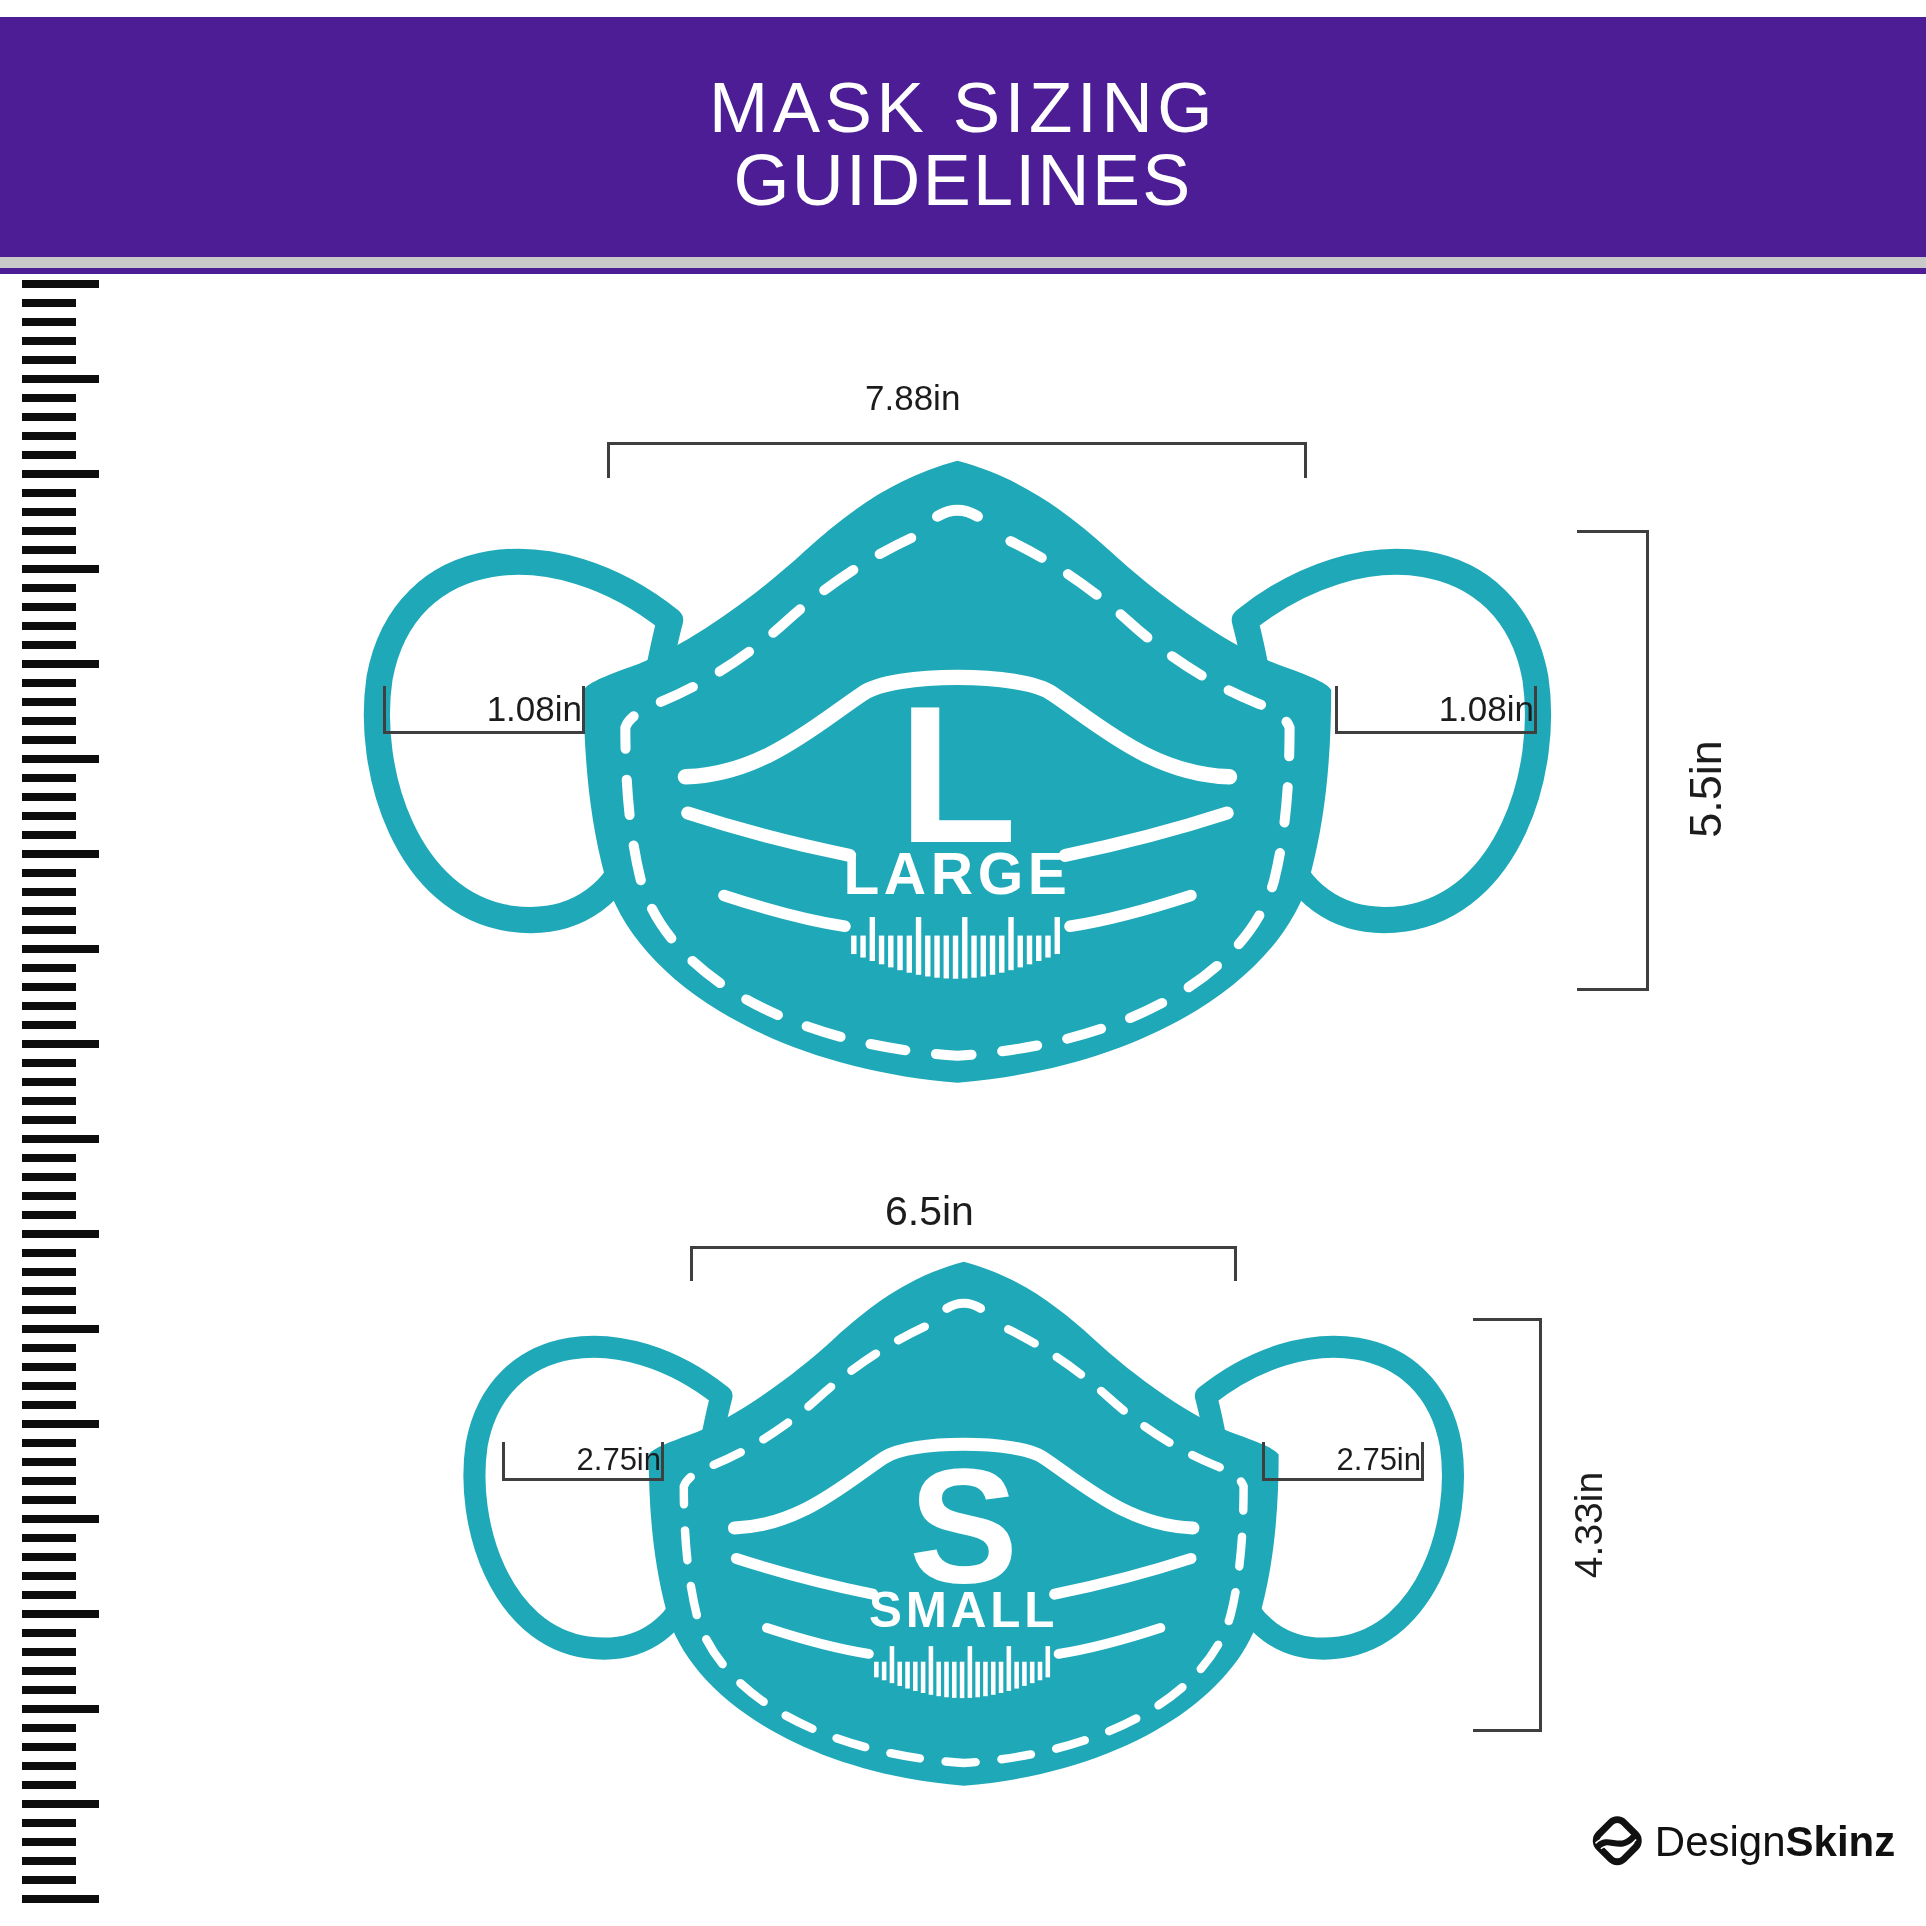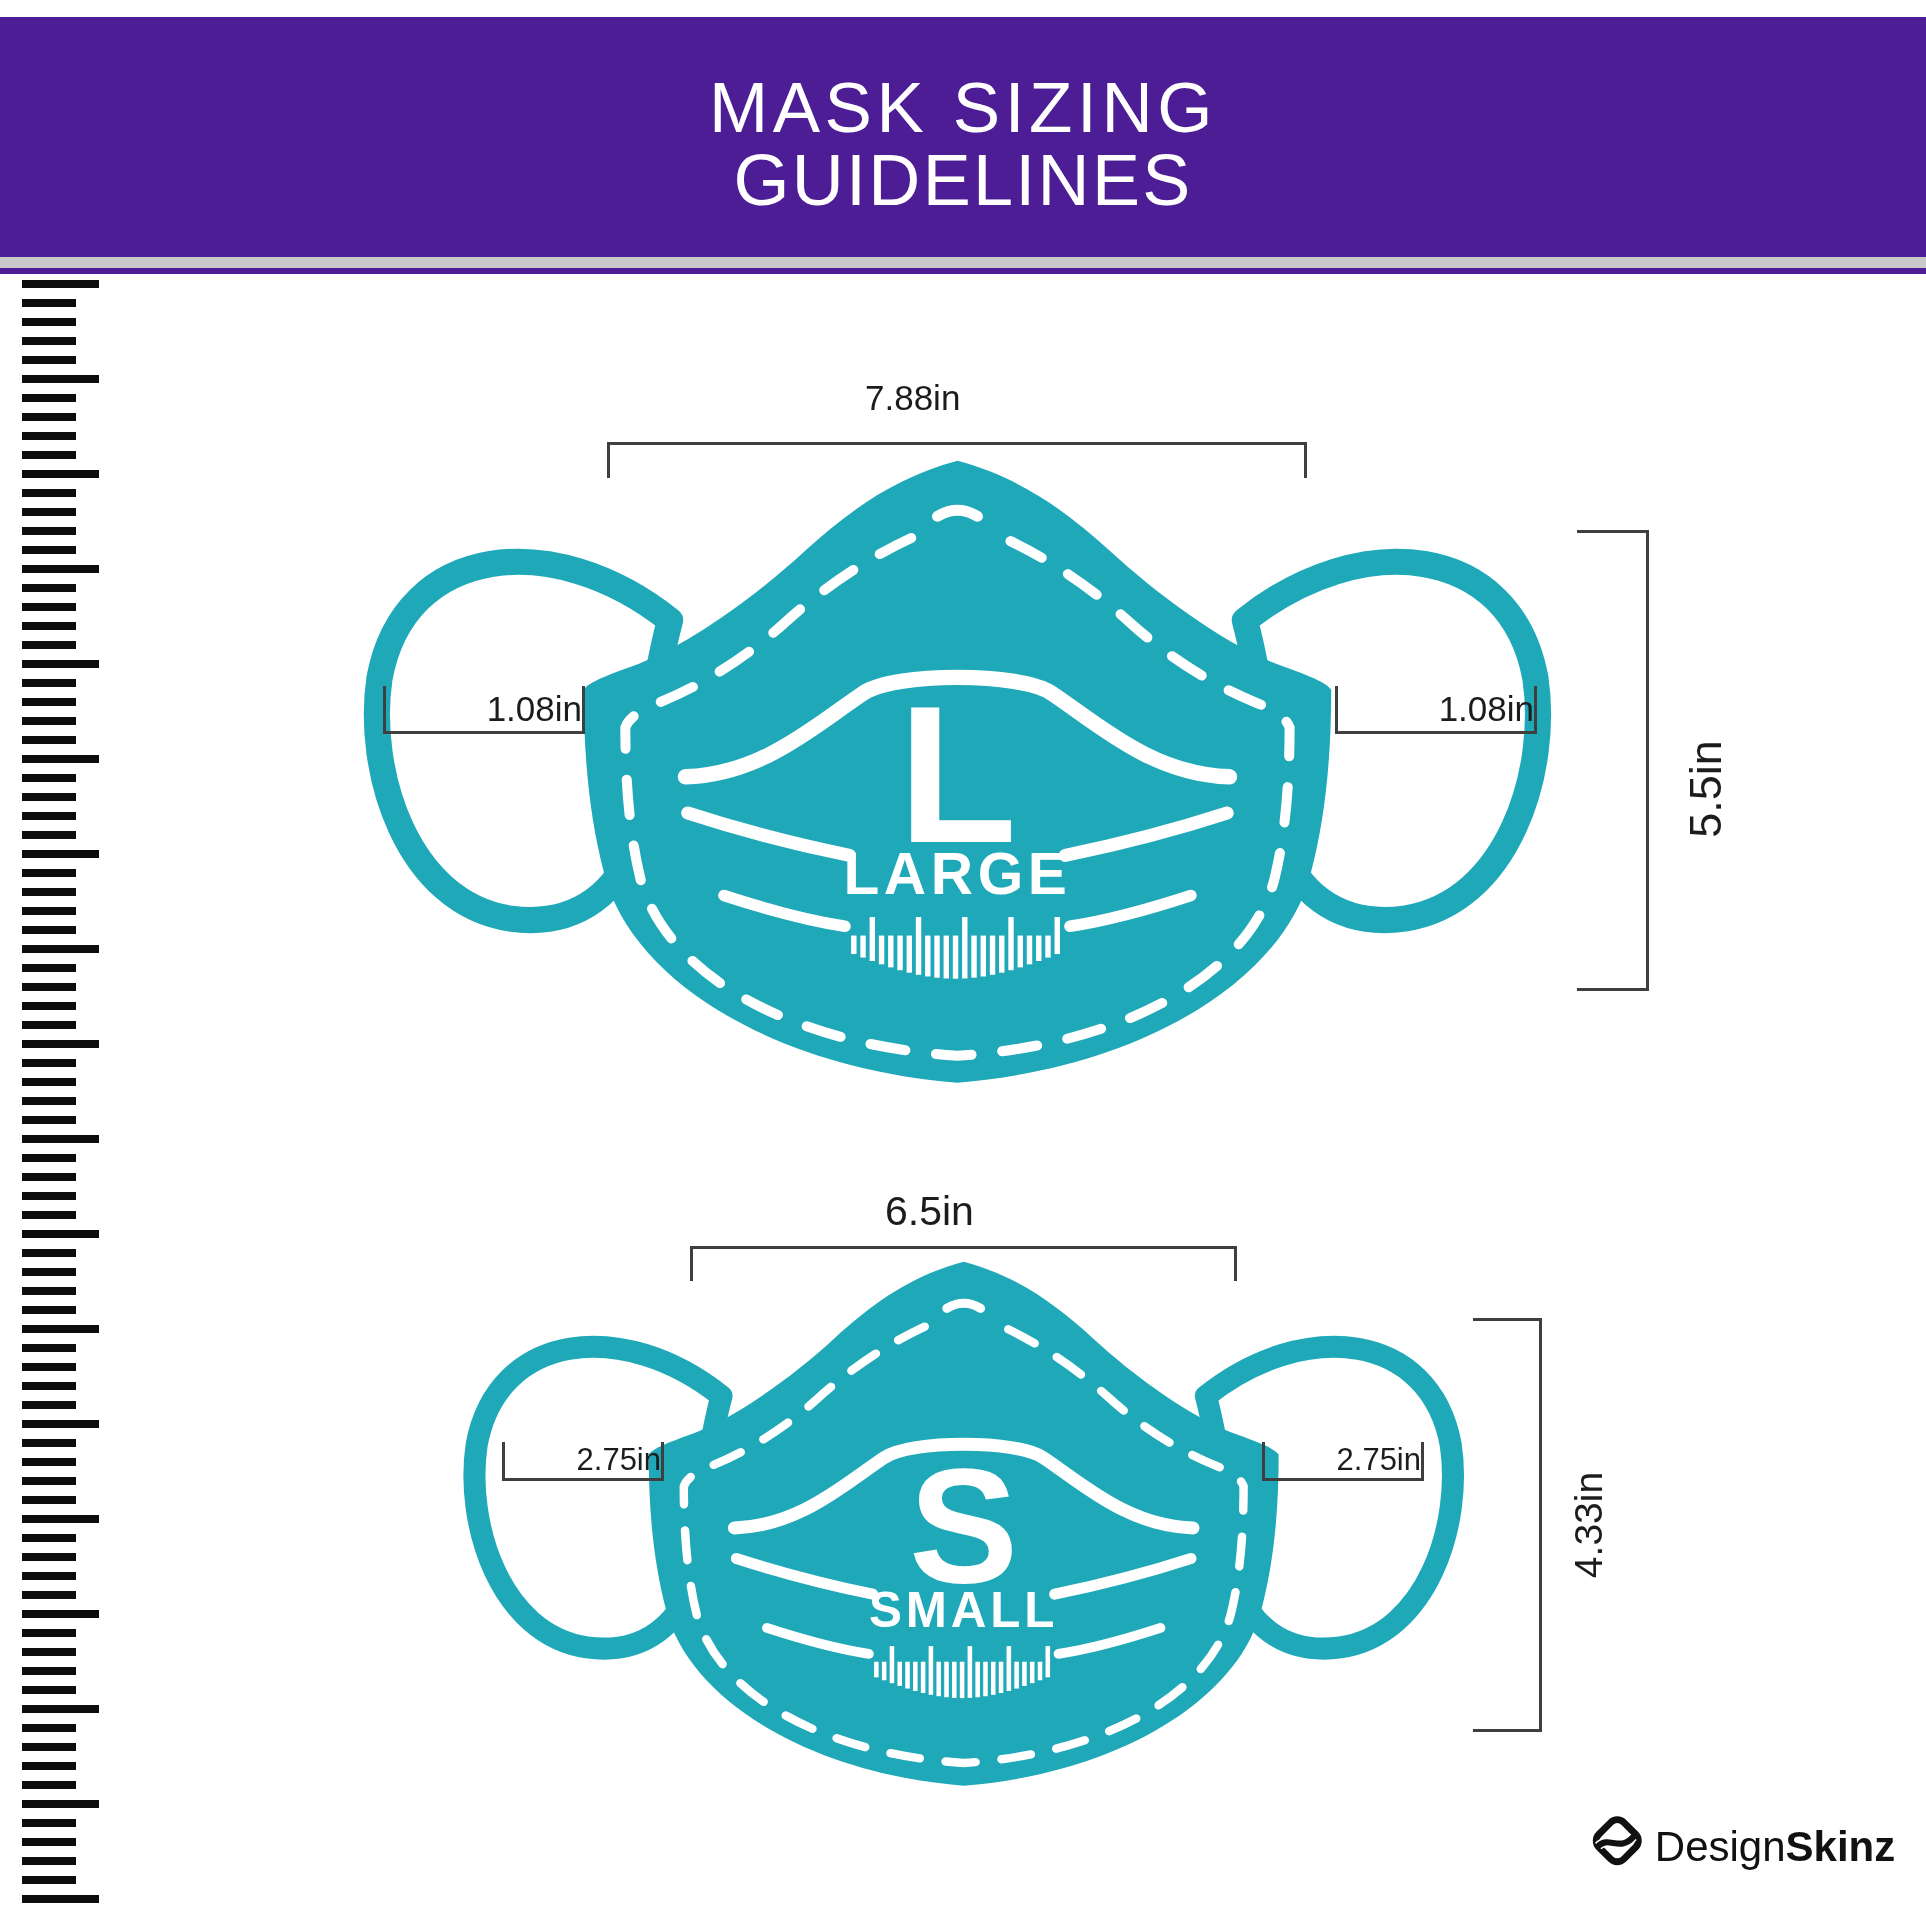--- a/index.html
+++ b/index.html
@@ -29,21 +29,21 @@
   .dim{color:#1c1c1c;}
   .dim-label{position:absolute;text-align:left;font-size:35px;color:#1c1c1c;}
   .bracket{position:absolute;border:0 solid #3f3f3f;box-sizing:border-box;}
   .b-open-bottom{border-top:3.1px solid #3f3f3f;border-left:3.1px solid #3f3f3f;border-right:3.1px solid #3f3f3f;}
   .b-open-top{border-bottom:3.1px solid #3f3f3f;border-left:3.1px solid #3f3f3f;border-right:3.1px solid #3f3f3f;
               display:flex;align-items:center;justify-content:flex-end;}
   .b-open-left{border-top:3.1px solid #3f3f3f;border-right:3.1px solid #3f3f3f;border-bottom:3.1px solid #3f3f3f;}
   .vlabel{position:absolute;width:154px;text-align:center;transform:rotate(-90deg);color:#1c1c1c;}
 
   
-  .brand{position:absolute;left:1589px;top:1812px;display:flex;align-items:flex-end;}
+  .brand{position:absolute;left:1589px;top:1812px;display:flex;align-items:center;}
   .brand-text{font-size:42px;color:#111111;margin-left:10.8px;}
   .brand-text .bold{font-weight:700;}
 </style>
 </head>
 <body>
 
 <div class="canvas">
 
   <div class="header">
     <div class="line1">MASK SIZING</div>

